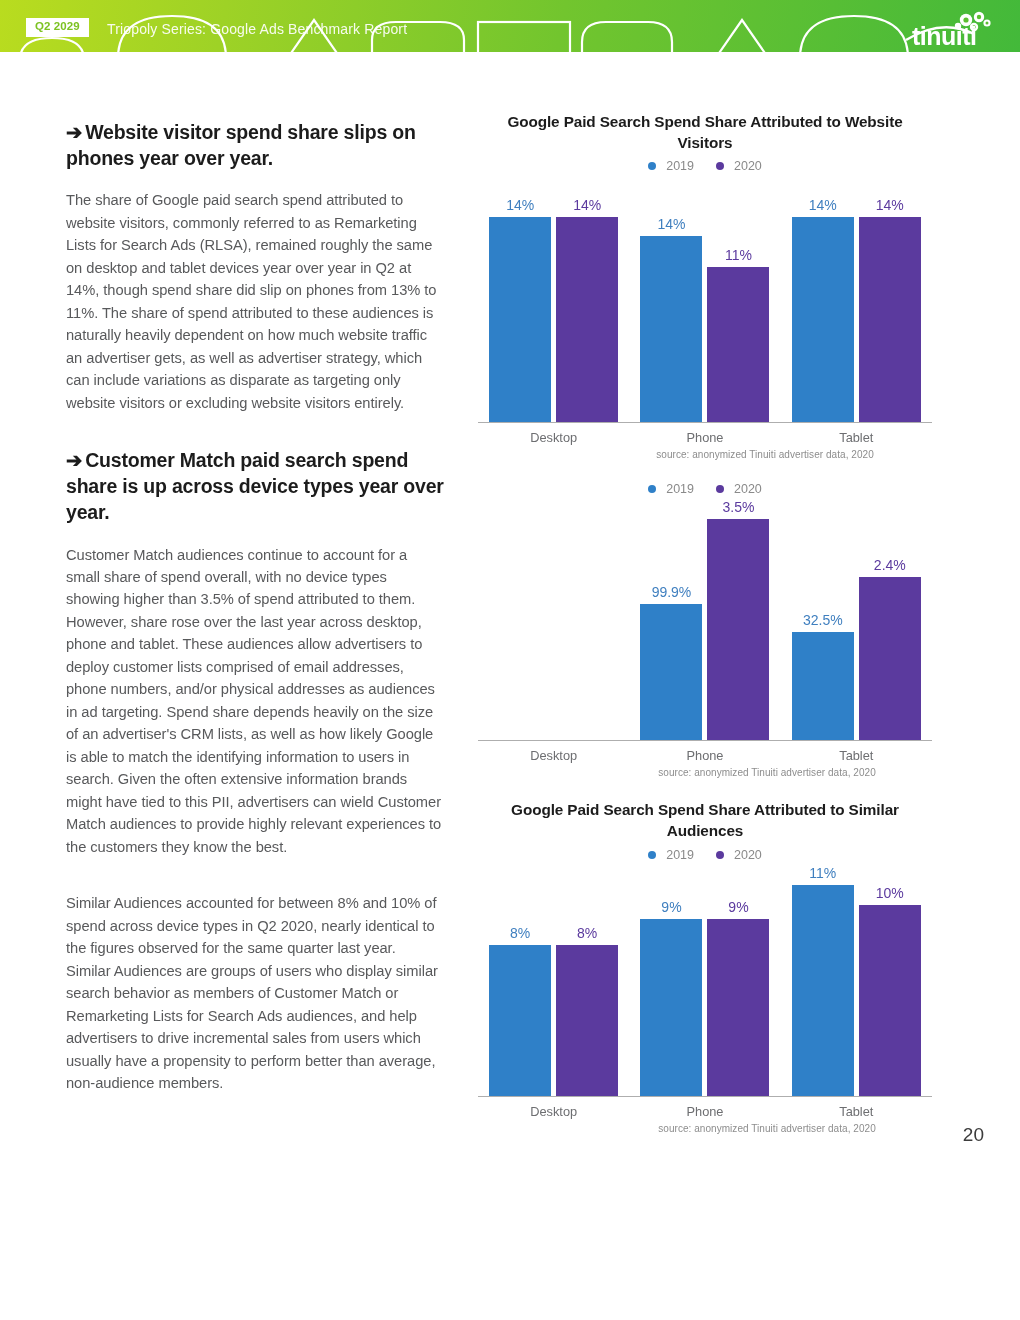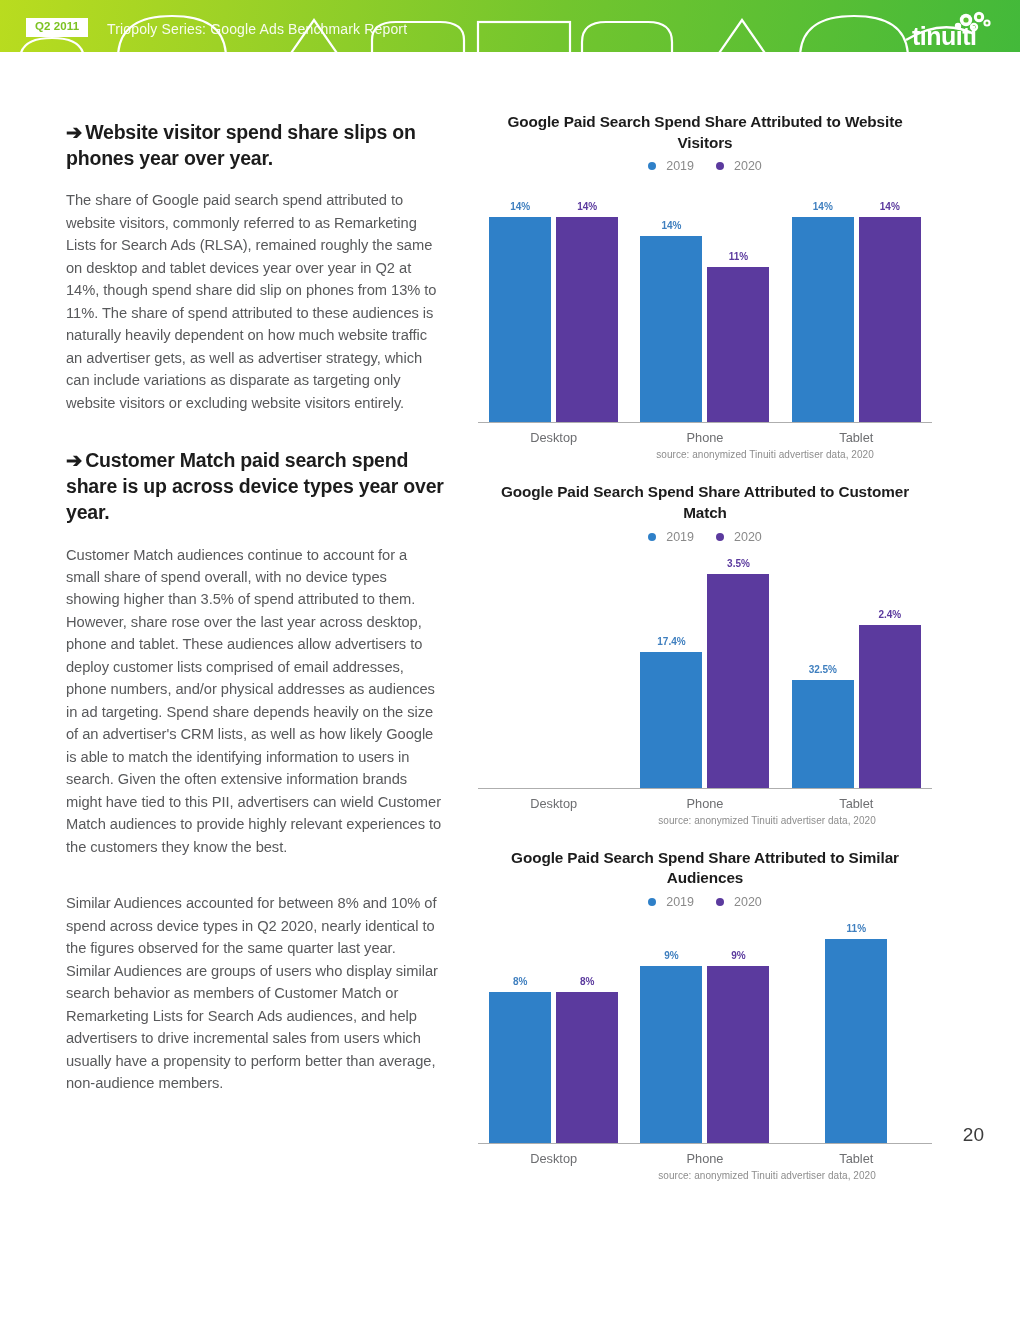--- a/index.html
+++ b/index.html
@@ -174,26 +174,25 @@
   .bar-wrap {
     width: 62px;
     height: 100%;
     display: flex;
     flex-direction: column;
     justify-content: flex-end;
     align-items: center;
     position: relative;
   }
   .bar-label {
-    font-size: 10px;
+    font-size: 14px;
     line-height: 1;
     margin-bottom: 5px;
-    font-weight: bold;
+    font-weight: normal;
     white-space: nowrap;
-    margin-top: 11px;
   }
   .bar {
     width: 62px;
     display: block;
   }
   .xaxis {
     display: flex;
     margin: 0 8px;
     padding-top: 7px;
   }
@@ -231,21 +230,21 @@
     <path d="M118 95 L118 58 Q118 16 172 16 Q226 16 226 58 L226 95 Z" fill="none" stroke="#ffffff" stroke-width="2.2"></path>
     <path d="M262 95 L314 20 L366 95 Z" fill="none" stroke="#ffffff" stroke-width="2.2"></path>
     <path d="M372 95 L372 40 Q372 22 396 22 L440 22 Q464 22 464 40 L464 95 Z" fill="none" stroke="#ffffff" stroke-width="2.2"></path>
     <rect x="478" y="22" width="92" height="73" fill="none" stroke="#ffffff" stroke-width="2.2"></rect>
     <path d="M582 95 L582 42 Q582 22 606 22 L648 22 Q672 22 672 42 L672 95 Z" fill="none" stroke="#ffffff" stroke-width="2.2"></path>
     <path d="M690 95 L742 20 L794 95 Z" fill="none" stroke="#ffffff" stroke-width="2.2"></path>
     <path d="M800 95 L800 58 Q800 16 854 16 Q908 16 908 58 L908 95 Z" fill="none" stroke="#ffffff" stroke-width="2.2"></path>
   </svg>
 
   <div class="banner-bar">
-    <span>Q2 2011</span>
+    <span>Q2 2029</span>
   </div>
   <div class="banner-title">Triopoly Series: Google Ads Benchmark Report</div>
 
   <div class="logo">
     <svg width="100" height="36" viewBox="0 0 100 36">
       <g fill="#ffffff">
         <circle cx="66" cy="10" r="6.2"></circle>
           <circle cx="66" cy="10" r="2.6" fill="#5cbe31"></circle>
         <circle cx="79" cy="7" r="5.2"></circle>
           <circle cx="79" cy="7" r="2.2" fill="#5cbe31"></circle>
@@ -331,38 +330,37 @@
       </div>
       <div class="xaxis">
         <div>Desktop</div>
         <div>Phone</div>
         <div>Tablet</div>
       </div>
       <div class="source offset">source: anonymized Tinuiti advertiser data, 2020</div>
     </div>
 
     <div class="chart-block" style="margin-top:22px;">
-      <div class="chart-title">Google Paid Search Spend Share Attributed to Customer Match</div>
       <div class="legend">
         <div class="legend-item">
           <span class="legend-dot" style="background:#2f80c8"></span>
           <span>2019</span>
         </div>
         <div class="legend-item">
           <span class="legend-dot" style="background:#5b3a9e"></span>
           <span>2020</span>
         </div>
       </div>
       <div class="plot" style="height:240px;">
         <div class="groups" style="height:240px;">
           <div class="group">
           </div>
           <div class="group">
             <div class="bar-wrap">
-              <div class="bar-label" style="color:#3f7fbf">17.4%</div>
+              <div class="bar-label" style="color:#3f7fbf">99.9%</div>
               <div class="bar" style="height:136px;background:#2f80c8"></div>
             </div>
             <div class="bar-wrap">
               <div class="bar-label" style="color:#5b3a9e">3.5%</div>
               <div class="bar" style="height:237px;background:#5b3a9e"></div>
             </div>
           </div>
           <div class="group">
             <div class="bar-wrap">
               <div class="bar-label" style="color:#3f7fbf">32.5%</div>
@@ -415,20 +413,24 @@
             <div class="bar-wrap">
               <div class="bar-label" style="color:#5b3a9e">9%</div>
               <div class="bar" style="height:177px;background:#5b3a9e"></div>
             </div>
           </div>
           <div class="group">
             <div class="bar-wrap">
               <div class="bar-label" style="color:#3f7fbf">11%</div>
               <div class="bar" style="height:213px;background:#2f80c8"></div>
             </div>
+            <div class="bar-wrap">
+              <div class="bar-label" style="color:#5b3a9e">10%</div>
+              <div class="bar" style="height:191px;background:#5b3a9e"></div>
+            </div>
           </div>
         </div>
       </div>
       <div class="xaxis">
         <div>Desktop</div>
         <div>Phone</div>
         <div>Tablet</div>
       </div>
       <div class="source offset2">source: anonymized Tinuiti advertiser data, 2020</div>
     </div>

